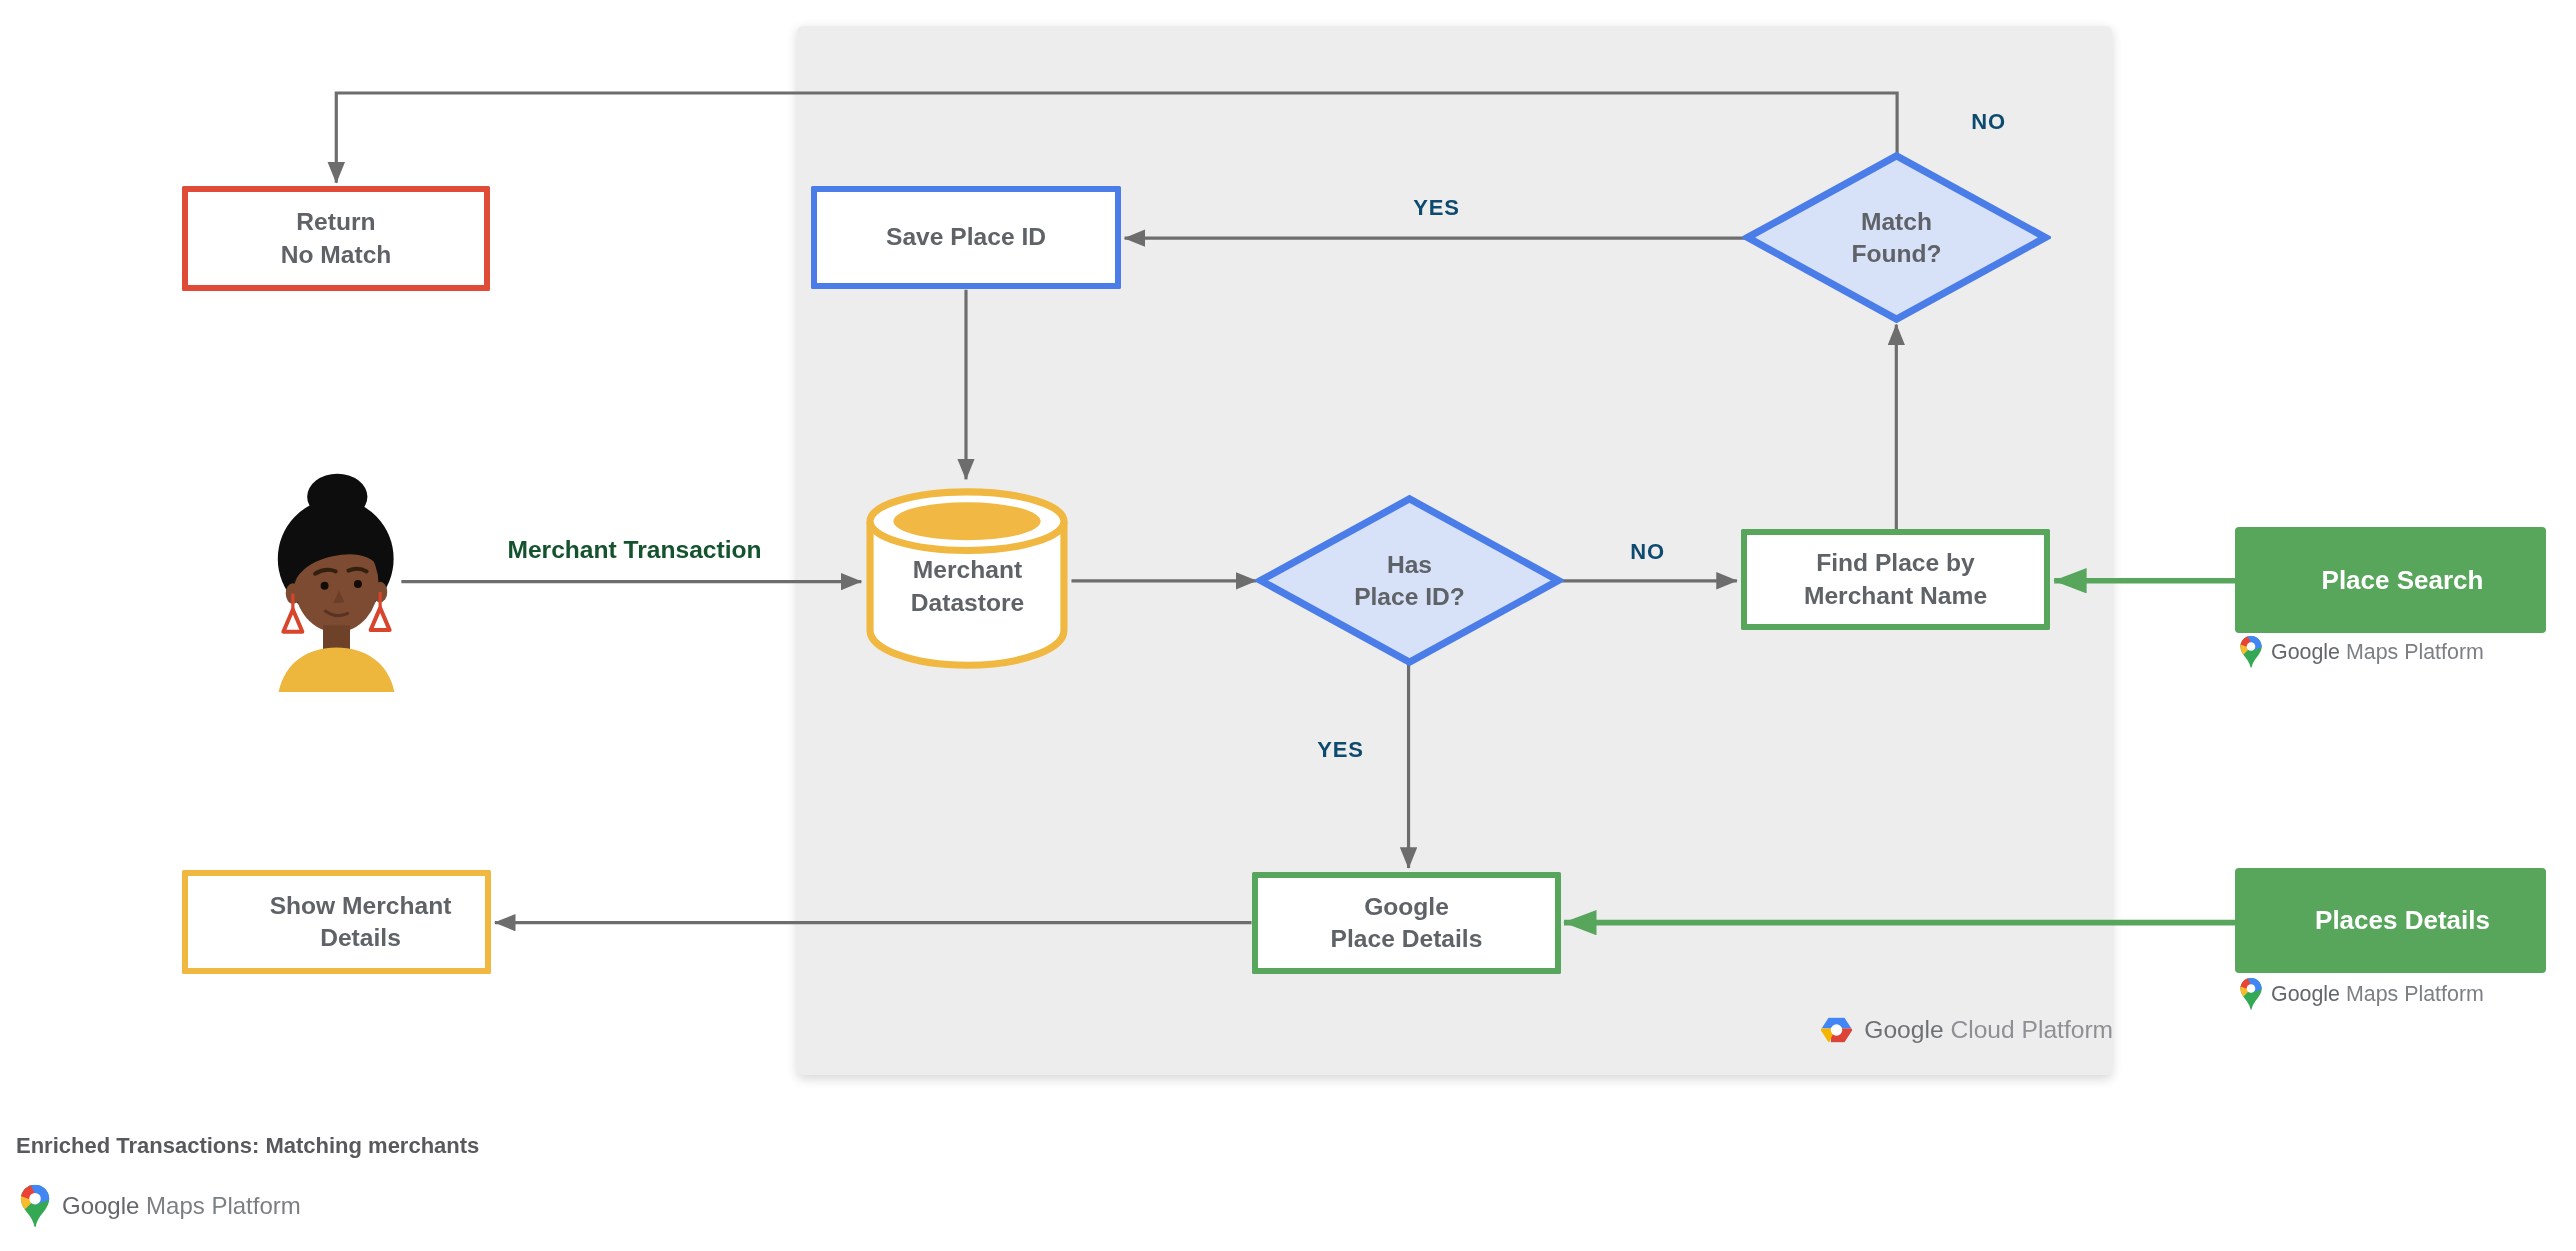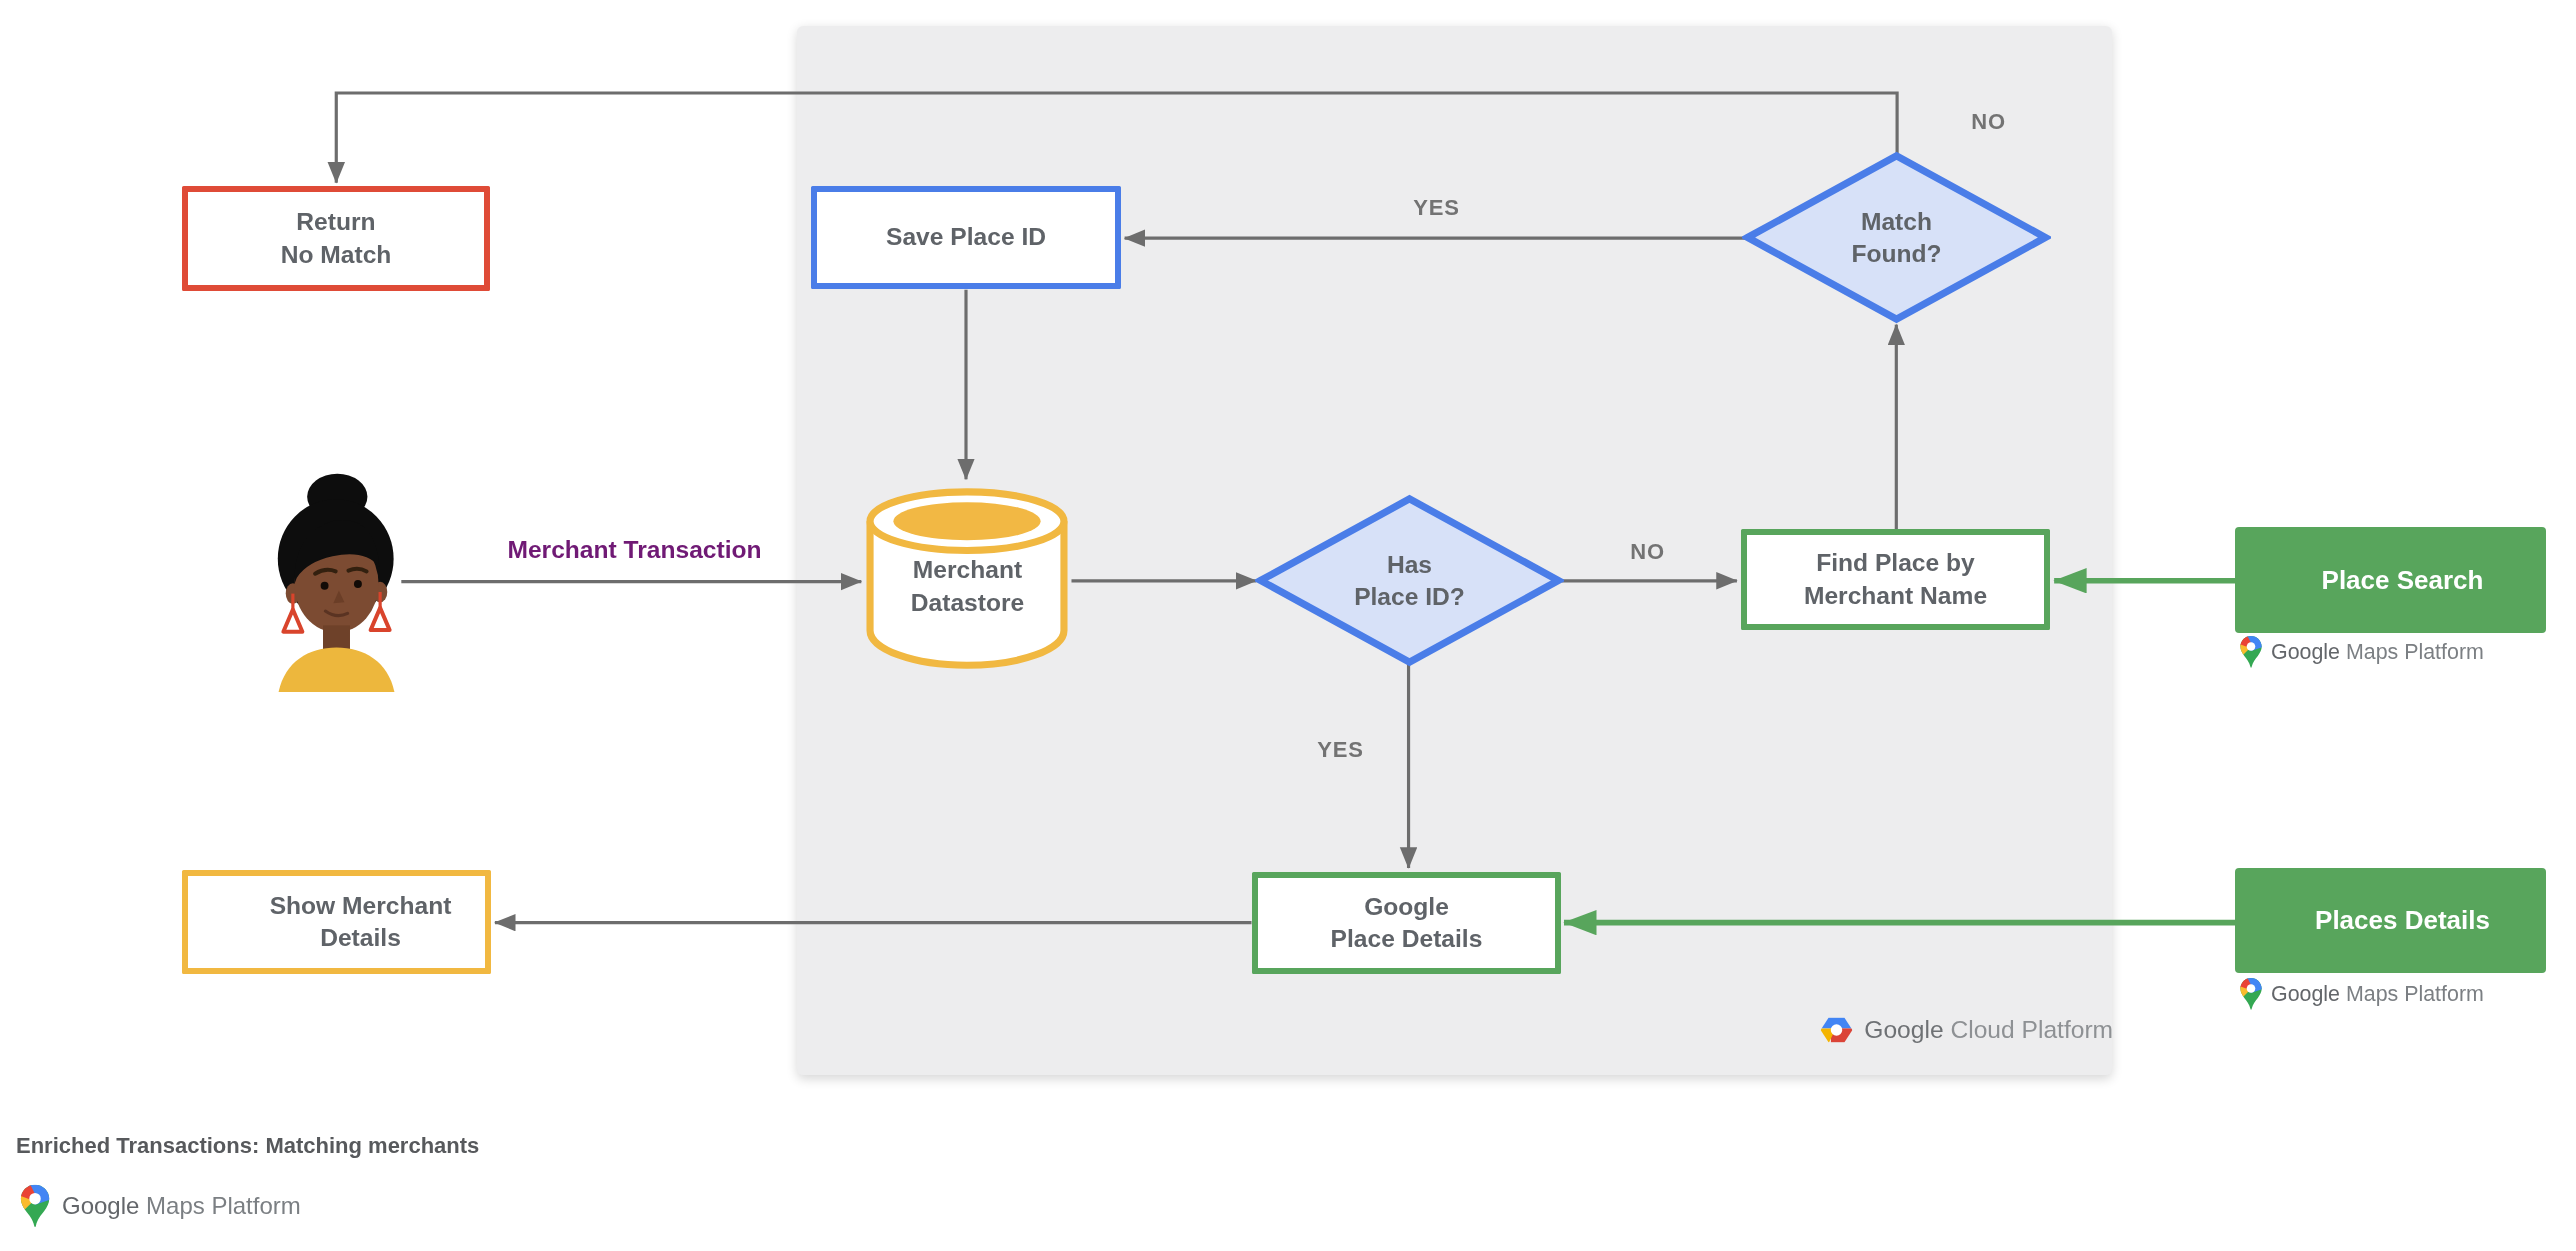--- a/index.html
+++ b/index.html
@@ -26,25 +26,25 @@
   .node.fill-green{
     background:#58A55C;color:#ffffff;border:none;border-radius:4px;font-size:26px;padding-left:24px;
   }
   .diamond{position:absolute;}
   .diamond .dlabel{
     position:absolute;left:0;top:0;width:100%;height:100%;
     display:flex;align-items:center;justify-content:center;text-align:center;
     color:#5F6368;font-weight:bold;font-size:24.6px;line-height:1.3;white-space:pre-line;
   }
   .edge-label{
-    position:absolute;width:87px;text-align:center;color:#737373;
+    position:absolute;width:87px;text-align:center;color:#0c4a6e;
     font-weight:bold;font-size:22px;letter-spacing:0.8px;
   }
   .flow-label{
-    position:absolute;width:333px;text-align:center;color:#701a75;
+    position:absolute;width:333px;text-align:center;color:#14532d;
     font-weight:bold;font-size:24.6px;
   }
   .cylinder-text{
     position:absolute;left:882px;top:553px;width:171px;text-align:center;
     color:#5F6368;font-weight:bold;font-size:24.6px;line-height:1.36;white-space:pre-line;
   }
   .logo{position:absolute;display:flex;align-items:center;}
   .logo .ltext{white-space:nowrap;}
   .gmp-text{font-size:21.4px;color:#6A6E71;margin-left:8px;}
   .gmp-text .bold{font-weight:500;color:#63666A;}

